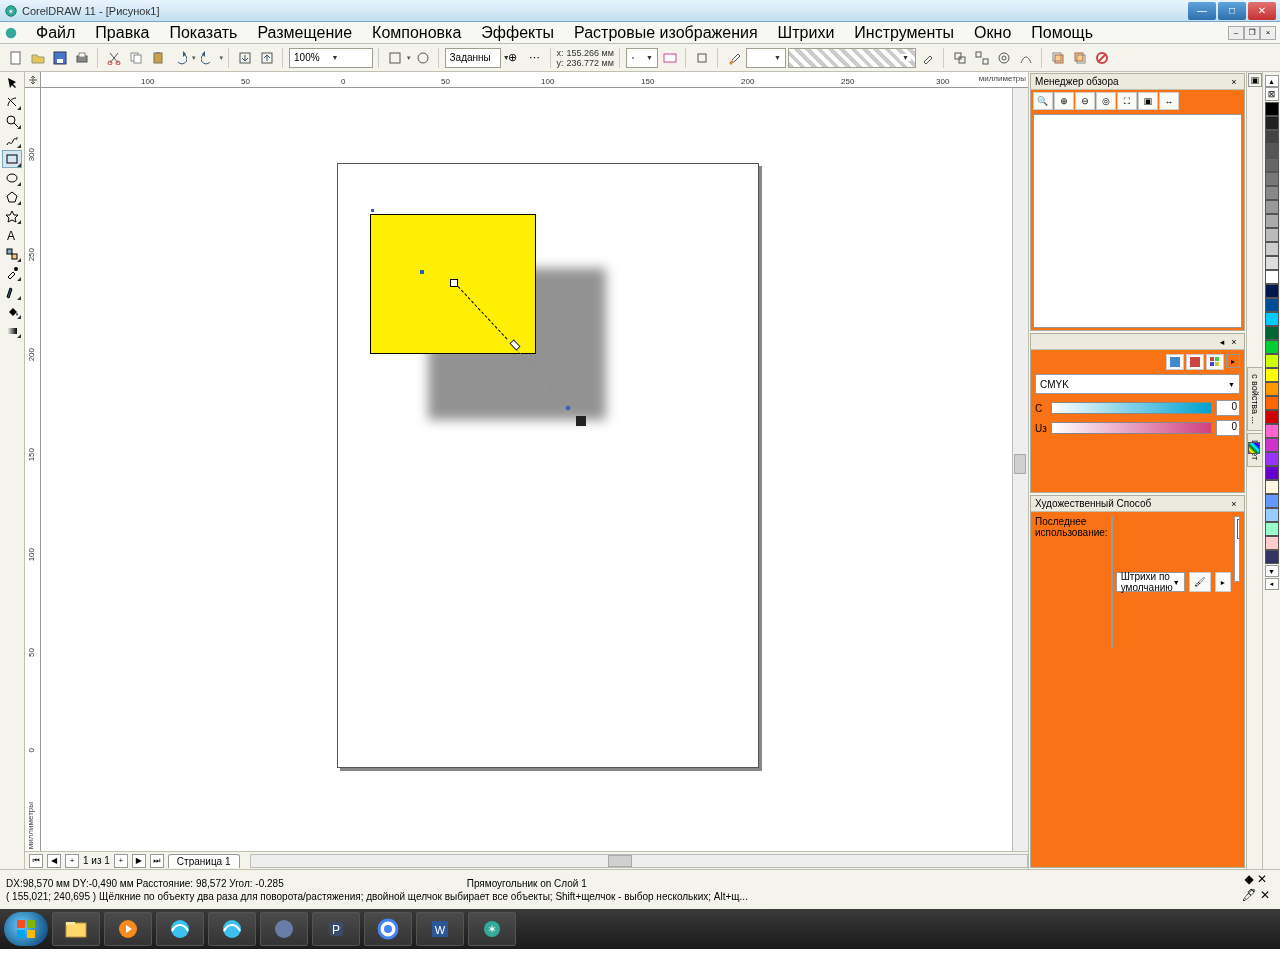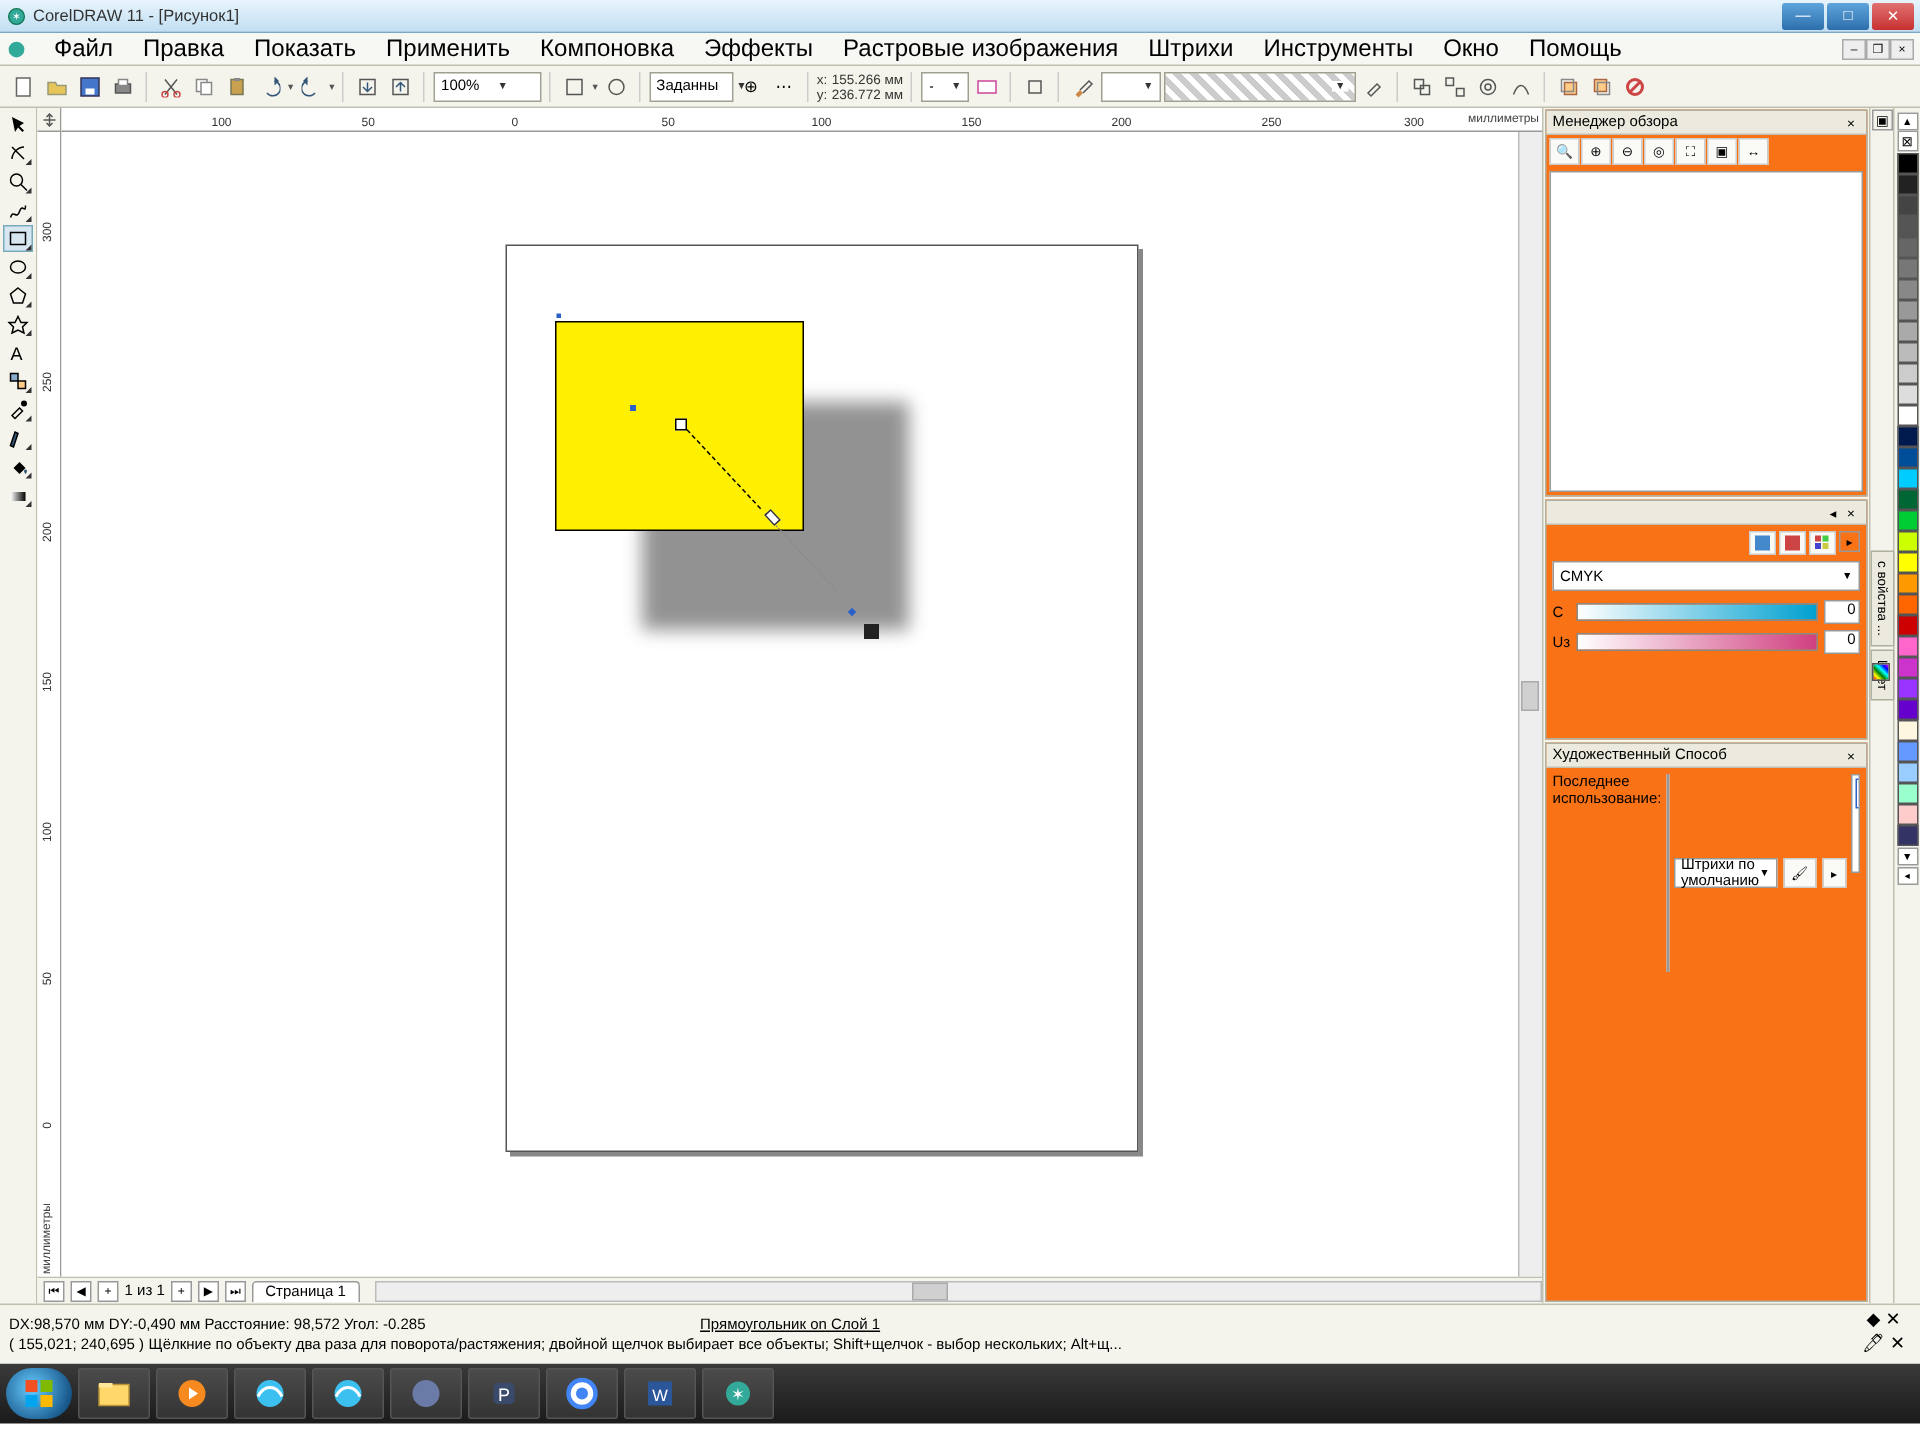--- a/index.html
+++ b/index.html
@@ -135,21 +135,21 @@
   </div>
 </div>
 
 <div class="menubar">
   <svg class="app-ico" viewBox="0 0 16 16">
       <circle cx="8" cy="8" r="6" fill="#3a9"></circle>
     </svg>
   <div class="menu-item">Файл</div>
   <div class="menu-item">Правка</div>
   <div class="menu-item">Показать</div>
-  <div class="menu-item">Применить</div>
+  <div class="menu-item">Размещение</div>
   <div class="menu-item">Компоновка</div>
   <div class="menu-item">Эффекты</div>
   <div class="menu-item">Растровые изображения</div>
   <div class="menu-item">Штрихи</div>
   <div class="menu-item">Инструменты</div>
   <div class="menu-item">Окно</div>
   <div class="menu-item">Помощь</div>
   <div class="mdi-btns">
     <div class="mdi-btn">–</div>
     <div class="mdi-btn">❐</div>
@@ -221,21 +221,21 @@
         <path d="M7 4v6M4 7l3 3 3-3" stroke="#357" fill="none"></path>
       </svg>
     </div>
   <div class="tb-btn">
       <svg width="14" height="14">
         <rect x="2" y="2" width="10" height="10" fill="none" stroke="#555"></rect>
         <path d="M7 10V4M4 7l3-3 3 3" stroke="#357" fill="none"></path>
       </svg>
     </div>
   <div class="tb-sep"></div>
-  <div class="tb-combo" style="width:72px;align-items:center;">
+  <div class="tb-combo" style="width:84px;align-items:center;">
       <span>100%</span>
       <span class="arrow">▼</span>
     </div>
   <div class="tb-sep"></div>
   <div class="tb-btn">
       <svg width="14" height="14">
         <rect x="2" y="2" width="10" height="10" fill="none" stroke="#555"></rect>
       </svg>
     </div>
   <span style="font-size:7px;color:#555;">▾</span>
@@ -648,21 +648,21 @@
         <div class="swatch" style="background: rgb(51, 51, 102);"></div>
       </div>
     <div class="pal-nav">▼</div>
     <div class="pal-nav">◂</div>
   </div>
 </div>
 
 <div class="status">
   <div class="status-row">
     <span>DX:98,570 мм DY:-0,490 мм Расстояние: 98,572 Угол: -0.285</span>
-    <span style="margin-left:180px;text-decoration:underline;">Прямоугольник on Слой 1</span>
+    <span style="margin-left:180px;">Прямоугольник on Слой 1</span>
   </div>
   <div class="status-row">
     <span>( 155,021; 240,695 )</span>
     <span>Щёлкние по объекту два раза для поворота/растяжения; двойной щелчок выбирает все объекты; Shift+щелчок - выбор нескольких; Alt+щ...</span>
   </div>
   <div class="right-icons">
     <span style="font-size:12px;">◆ ✕</span>
     <span style="font-size:12px;">🖊 ✕</span>
   </div>
 </div>

